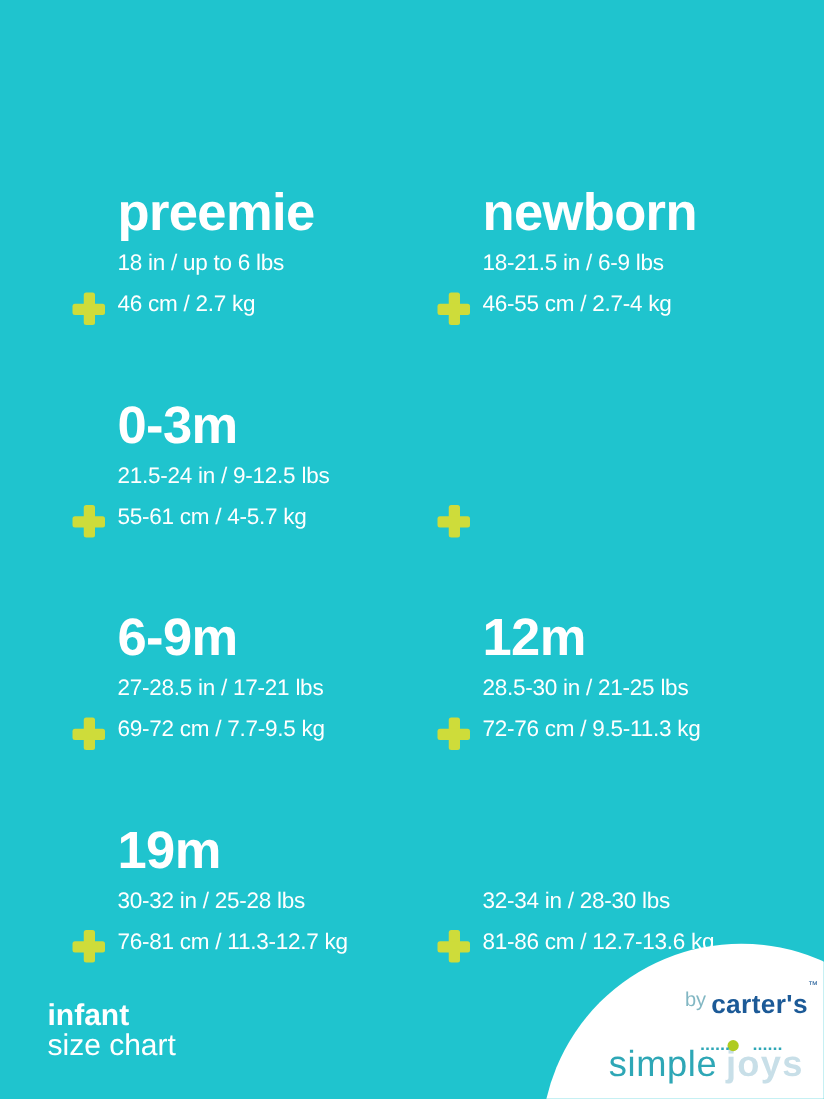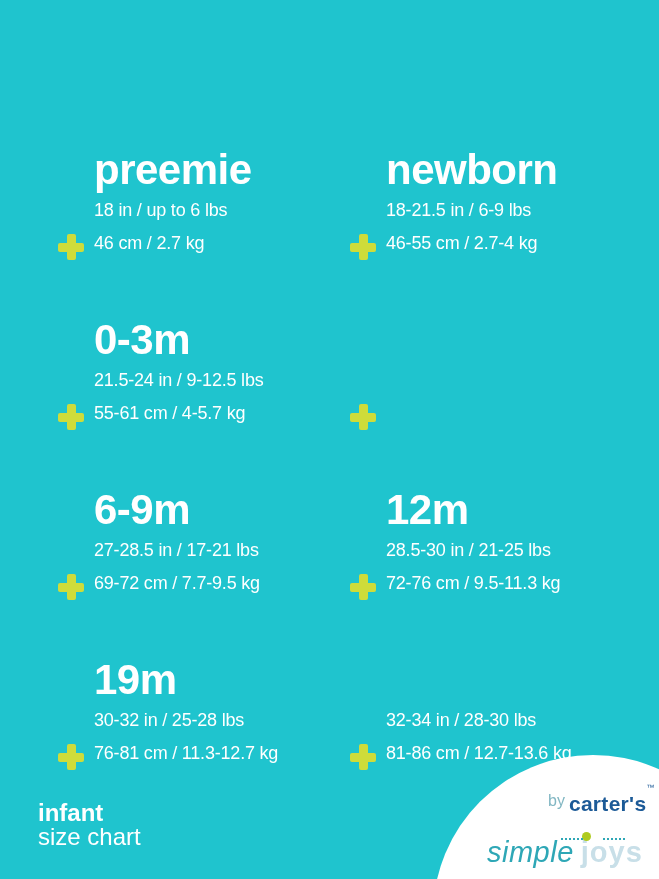--- a/index.html
+++ b/index.html
@@ -64,21 +64,21 @@
     position:absolute;left:433px;top:755px;
     width:320px;height:320px;border-radius:50%;
     background:#ffffff;
   }
   .logo-line1{
     position:absolute;left:487px;top:804px;
     display:flex;align-items:baseline;
   }
   .logo-simple{
     font-size:29px;color:var(--logo-simple);
-    font-weight:normal;letter-spacing:0.5px;font-style:italic;
+    font-weight:normal;letter-spacing:0.5px;
   }
   .logo-joys{
     font-size:29px;color:var(--logo-joys);
     font-weight:bold;margin-left:7px;
     position:relative;letter-spacing:1px;margin-top:32px;
   }
   .j-dot{
     position:absolute;left:1px;top:-4px;
     width:9px;height:9px;border-radius:50%;
     background:var(--logo-dot);

